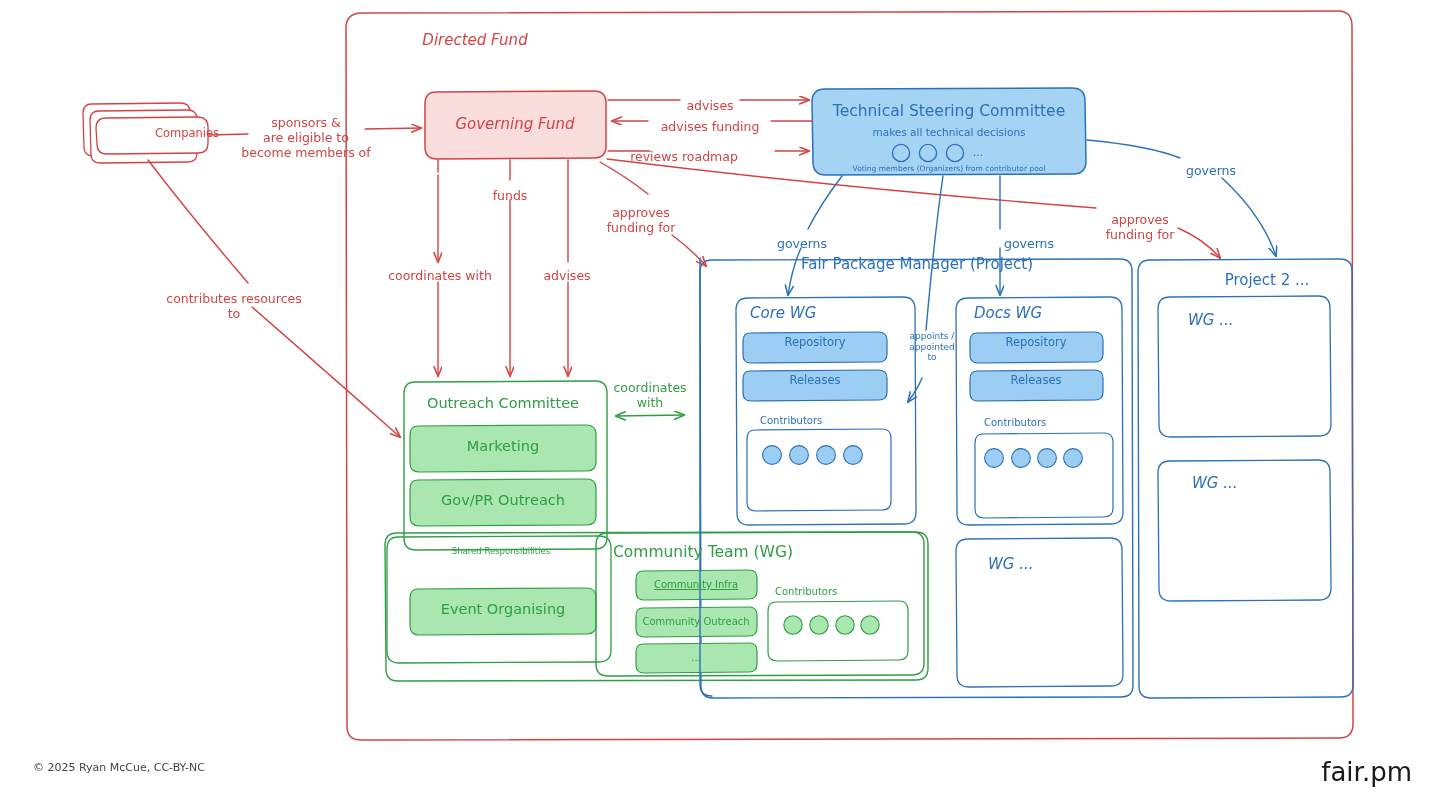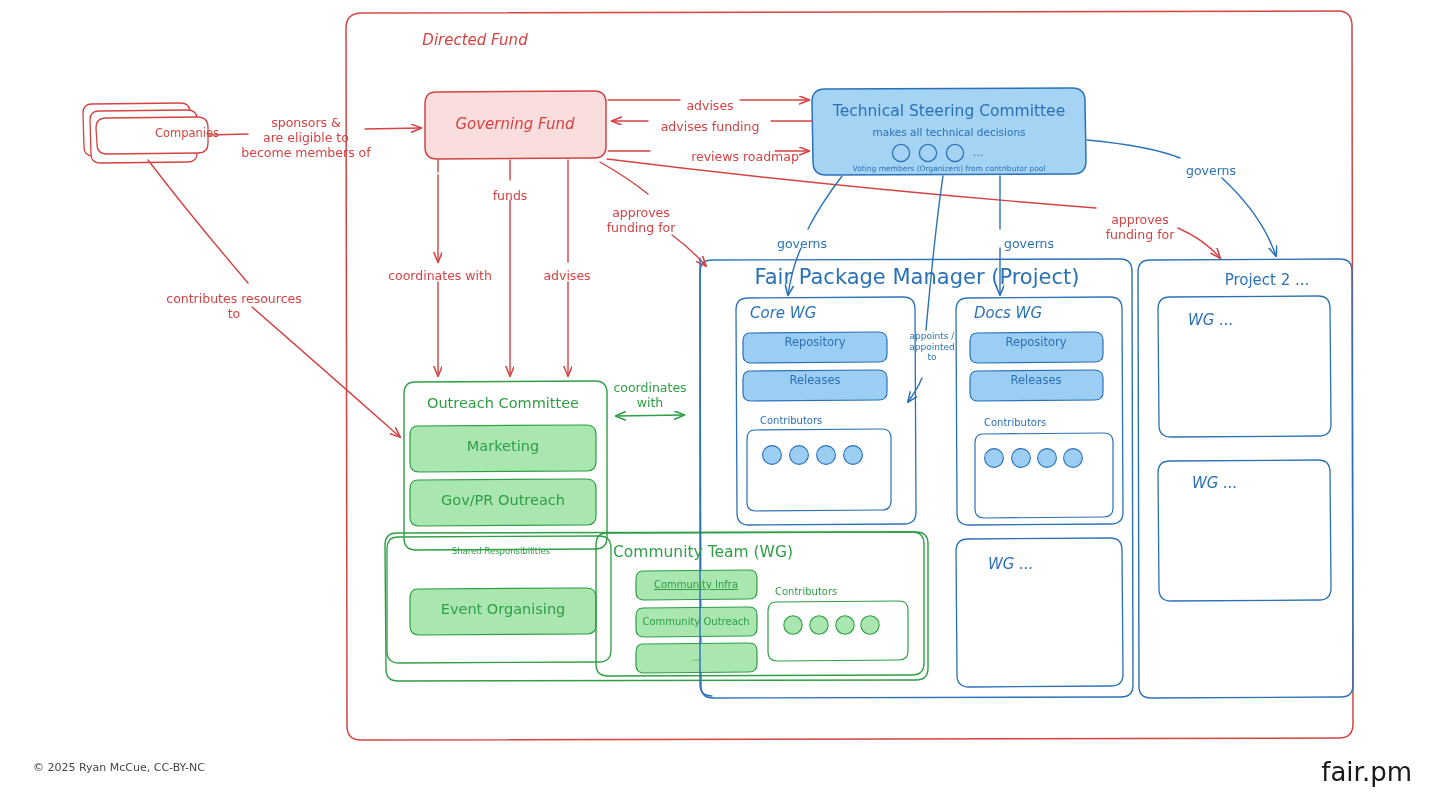--- a/index.html
+++ b/index.html
@@ -233,37 +233,37 @@
 <div class="lbl c-blue node-sub ctr" style="left:949px;top:126px;">makes all technical decisions</div>
 <div class="lbl c-blue ctr" style="left:978px;top:147px;font-size:11px;">...</div>
 <div class="lbl c-blue tiny ctr" style="left:949px;top:165px;">Voting members (Organizers) from contributor pool</div>
 
 <div class="lbl c-red edge-lbl ctr" style="left:306px;top:110px;">sponsors &amp;<br>are eligible to<br>become members of</div>
 
 <div class="lbl c-red edge-lbl ctr" style="left:234px;top:286px;">contributes resources<br>to</div>
 
 <div class="lbl c-red edge-lbl ctr" style="left:710px;top:93px;">advises</div>
 <div class="lbl c-red edge-lbl ctr" style="left:710px;top:114px;">advises funding</div>
-<div class="lbl c-red edge-lbl ctr" style="left:745px;top:144px;text-align:center;">reviews roadmap</div>
+<div class="lbl c-red edge-lbl ctr" style="left:684px;top:144px;text-align:center;">reviews roadmap</div>
 
 <div class="lbl c-red edge-lbl ctr" style="left:510px;top:183px;">funds</div>
 <div class="lbl c-red edge-lbl ctr" style="left:440px;top:263px;">coordinates with</div>
 <div class="lbl c-red edge-lbl ctr" style="left:567px;top:263px;">advises</div>
 
 <div class="lbl c-red edge-lbl ctr" style="left:641px;top:200px;">approves<br>funding for</div>
 <div class="lbl c-red edge-lbl ctr" style="left:1140px;top:207px;">approves<br>funding for</div>
 
 <div class="lbl c-blue edge-lbl ctr" style="left:802px;top:231px;">governs</div>
 <div class="lbl c-blue edge-lbl ctr" style="left:1029px;top:231px;">governs</div>
 <div class="lbl c-blue edge-lbl ctr" style="left:1211px;top:158px;">governs</div>
 <div class="lbl c-blue edge-lbl-sm ctr" style="left:932px;top:331px;">appoints /<br>appointed<br>to</div>
 
 <div class="lbl c-green edge-lbl ctr" style="left:650px;top:375px;">coordinates<br>with</div>
 
-<div class="lbl c-blue ctr" style="left:917px;top:265px;font-size:21px;">Fair Package Manager (Project)</div>
+<div class="lbl c-blue ctr" style="left:917px;top:256px;font-size:15px;">Fair Package Manager (Project)</div>
 
 <div class="lbl c-blue node-title" style="left:750px;top:305px;">Core WG</div>
 <div class="lbl c-blue ctr" style="left:815px;top:336px;font-size:11.5px;">Repository</div>
 <div class="lbl c-blue ctr" style="left:815px;top:374px;font-size:11.5px;">Releases</div>
 <div class="lbl c-blue" style="left:760px;top:415px;font-size:10px;">Contributors</div>
 
 <div class="lbl c-blue node-title" style="left:974px;top:305px;">Docs WG</div>
 <div class="lbl c-blue ctr" style="left:1036px;top:336px;font-size:11.5px;">Repository</div>
 <div class="lbl c-blue ctr" style="left:1036px;top:374px;font-size:11.5px;">Releases</div>
 <div class="lbl c-blue" style="left:984px;top:417px;font-size:10px;">Contributors</div>

